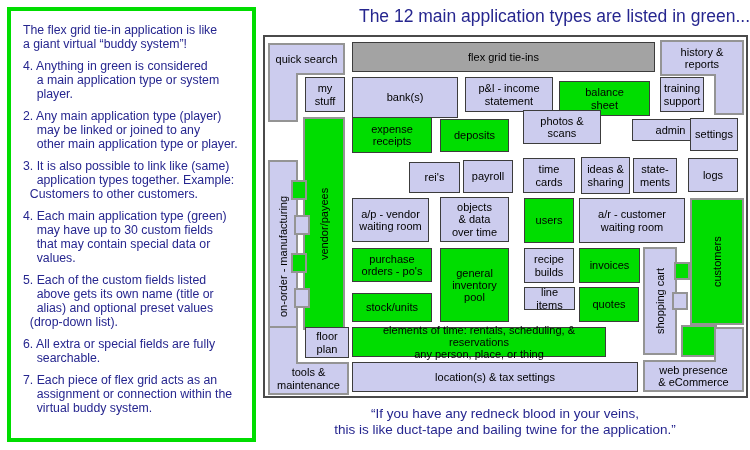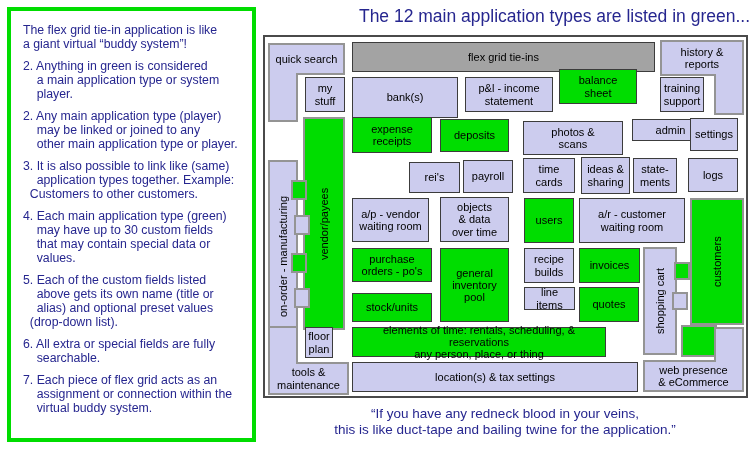--- a/index.html
+++ b/index.html
@@ -38,21 +38,21 @@
   .tab.ll{background:#ccccee;}
 </style>
 </head>
 <body>
 
 <div class="canvas">
 
   <div class="panel">
     <p class="panel-item">The flex grid tie-in application is like
 a giant virtual “buddy system”!</p>
-    <p class="panel-item">2. Anything in green is considered
+    <p class="panel-item">4. Anything in green is considered
     a main application type or system
     player.</p>
     <p class="panel-item">2. Any main application type (player)
     may be linked or joined to any
     other main application type or player.</p>
     <p class="panel-item">3. It is also possible to link like (same)
     application types together. Example:
   Customers to other customers.</p>
     <p class="panel-item">4. Each main application type (green)
     may have up to 30 custom fields
@@ -78,36 +78,36 @@
   <div class="bx y" style="left:352px;top:42px;width:303px;height:30px">flex grid tie-ins</div>
   <div class="bx jig" style="left:660px;top:40px;width:84px;height:36px">history &amp;
 reports</div>
   <div class="bx jig leg-b" style="left:714px;top:74px;width:30px;height:41px"></div>
 
   <div class="bx" style="left:305px;top:77px;width:40px;height:35px">my
 stuff</div>
   <div class="bx" style="left:352px;top:77px;width:106px;height:41px">bank(s)</div>
   <div class="bx" style="left:465px;top:77px;width:88px;height:35px">p&amp;l - income
 statement</div>
-  <div class="bx g" style="left:559px;top:69px;width:78px;height:35px">balance
+  <div class="bx g" style="left:559px;top:81px;width:91px;height:35px">balance
 sheet</div>
   <div class="bx" style="left:660px;top:77px;width:44px;height:35px">training
 support</div>
 
   <div class="bx jig vert" style="left:268px;top:160px;width:30px;height:192px">on-order - manufacturing</div>
   <div class="bx jig vert g" style="left:303px;top:117px;width:42px;height:213px">vendor/payees</div>
   <div class="tab gg" style="left:291px;top:180px;width:16px;height:20px"></div>
   <div class="tab ll" style="left:294px;top:215px;width:16px;height:20px"></div>
   <div class="tab gg" style="left:291px;top:253px;width:16px;height:20px"></div>
   <div class="tab ll" style="left:294px;top:288px;width:16px;height:20px"></div>
 
   <div class="bx g" style="left:352px;top:117px;width:80px;height:36px">expense
 receipts</div>
   <div class="bx g" style="left:440px;top:119px;width:69px;height:33px">deposits</div>
-  <div class="bx" style="left:523px;top:121px;width:100px;height:34px">photos &amp;
+  <div class="bx" style="left:523px;top:110px;width:78px;height:34px">photos &amp;
 scans</div>
   <div class="bx" style="left:632px;top:119px;width:77px;height:22px">admin</div>
   <div class="bx" style="left:690px;top:118px;width:48px;height:33px">settings</div>
 
   <div class="bx" style="left:409px;top:162px;width:51px;height:31px">rei's</div>
   <div class="bx" style="left:463px;top:160px;width:50px;height:33px">payroll</div>
   <div class="bx" style="left:523px;top:158px;width:52px;height:35px">time
 cards</div>
   <div class="bx" style="left:581px;top:157px;width:49px;height:37px">ideas &amp;
 sharing</div>
@@ -136,21 +136,21 @@
   <div class="bx g" style="left:579px;top:248px;width:61px;height:35px">invoices</div>
   <div class="bx jig vert" style="left:643px;top:247px;width:34px;height:108px">shopping cart</div>
   <div class="tab gg" style="left:674px;top:262px;width:16px;height:18px"></div>
   <div class="tab ll" style="left:672px;top:292px;width:16px;height:18px"></div>
 
   <div class="bx g" style="left:352px;top:293px;width:80px;height:29px">stock/units</div>
   <div class="bx" style="left:524px;top:287px;width:51px;height:23px">line
 items</div>
   <div class="bx g" style="left:579px;top:287px;width:60px;height:35px">quotes</div>
 
-  <div class="bx" style="left:305px;top:327px;width:28px;height:31px">floor
+  <div class="bx" style="left:305px;top:327px;width:44px;height:31px">floor
 plan</div>
   <div class="bx g" style="left:352px;top:327px;width:254px;height:30px">elements of time: rentals, scheduling, &amp; reservations
 any person, place, or thing</div>
 
   <div class="bx jig leg-t" style="left:268px;top:326px;width:30px;height:38px"></div>
   <div class="bx jig" style="left:268px;top:362px;width:81px;height:33px">tools &amp;
 maintenance</div>
   <div class="bx" style="left:352px;top:362px;width:286px;height:30px">location(s) &amp; tax settings</div>
   <div class="bx jig leg-t" style="left:714px;top:327px;width:30px;height:35px"></div>
   <div class="bx jig" style="left:643px;top:360px;width:101px;height:32px">web presence

